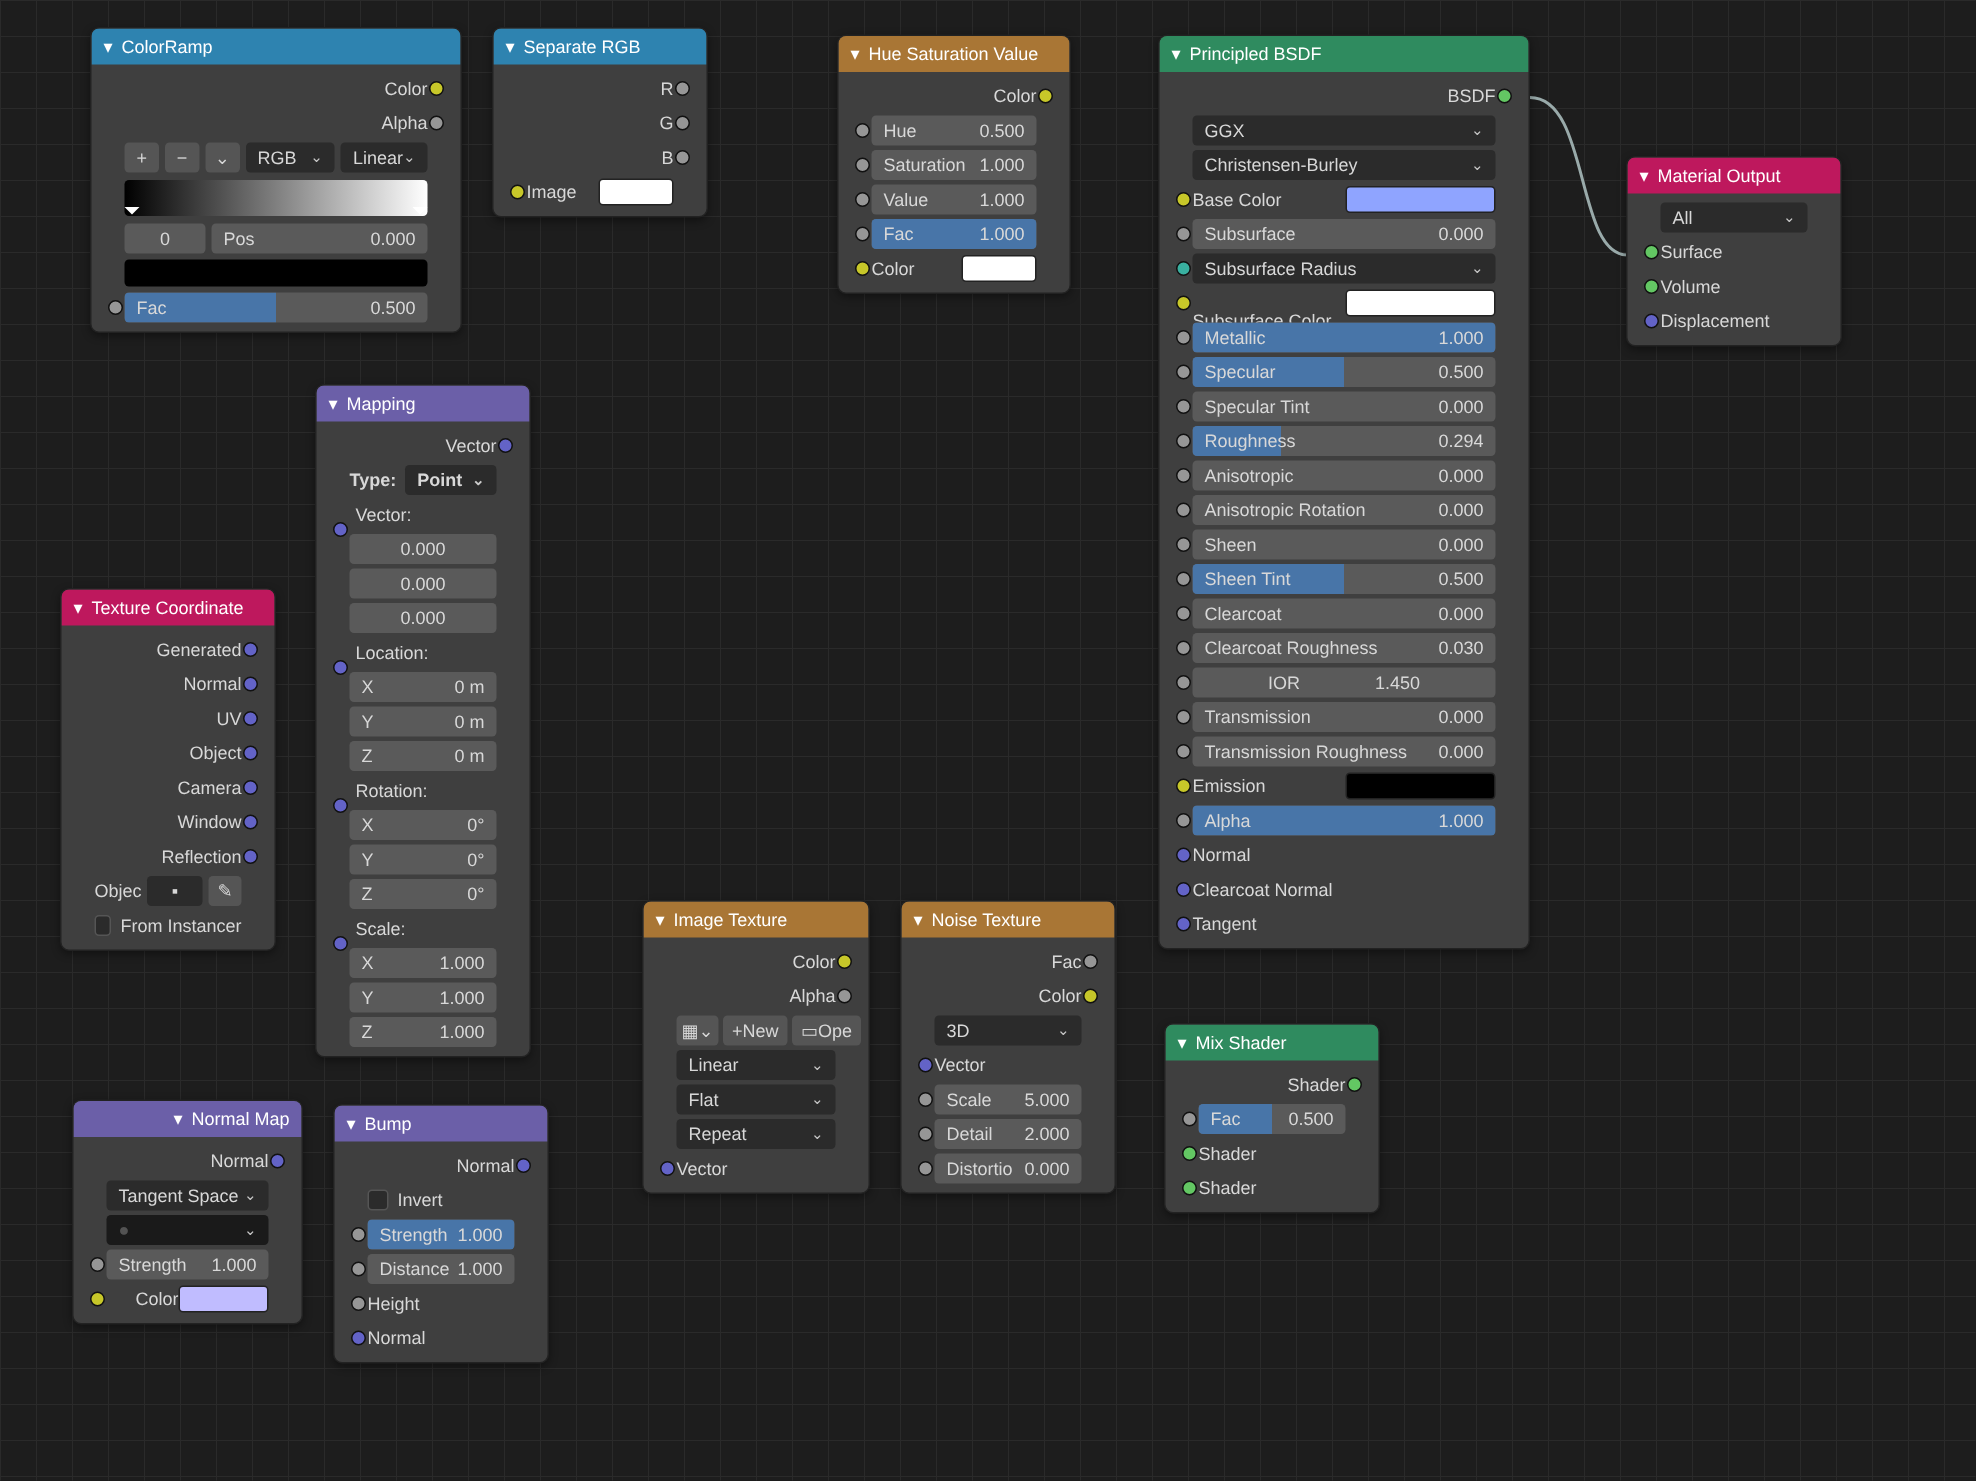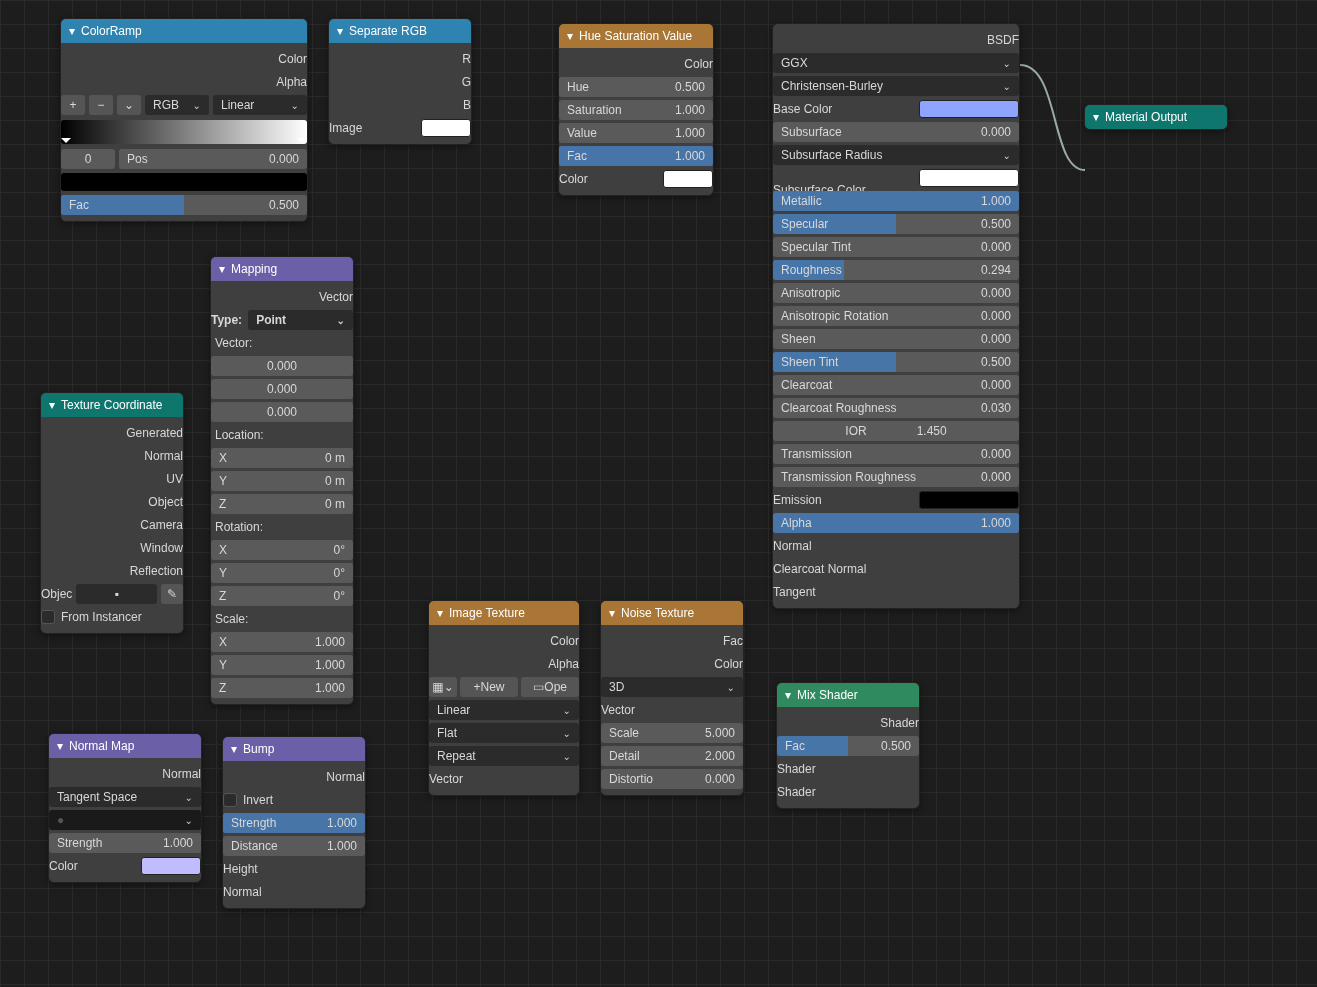--- a/index.html
+++ b/index.html
@@ -8,25 +8,25 @@
   background: #1d1d1d;
   background-image: linear-gradient(#2a2a2a 1px, transparent 1px), linear-gradient(90deg, #2a2a2a 1px, transparent 1px);
   background-size: 24px 24px;
   position: relative;
   color: #d8d8d8;
 }
 .node { position: absolute; background: #3f3f3f; border-radius: 6px; overflow: hidden; box-shadow: 0 2px 6px rgba(0,0,0,0.4); border: 1px solid #222; }
 .hdr { padding: 5px 8px; font-weight: 400; color: #fff; }
 .hdr-blue { background: #2e83b0; }
 .hdr-orange { background: #a97635; }
-.hdr-red { background: #0f766e; }
+.hdr-red { background: #be185d; }
 .hdr-green { background: #2f8b5f; }
 .hdr-purple { background: #6b5fa8; }
 .tri { display: inline-block; margin-right: 6px; }
-.body { padding: 4px 0; }
+.body { padding: 4px 22px; }
 .row { display: flex; align-items: center; height: 22px; margin: 1px 0; position: relative; }
 .row.right { justify-content: flex-end; }
 .row span { white-space: nowrap; }
 .sock { width: 10px; height: 10px; border-radius: 50%; position: absolute; top: 50%; transform: translateY(-50%); border: 1px solid #111; }
 .sock.l { left: -11px; }
 .sock.r { right: -11px; }
 .s-yellow { background: #c7c729; }
 .s-grey { background: #969696; }
 .s-purple { background: #6363c7; }
 .s-green { background: #63c763; }
@@ -159,20 +159,21 @@
       </div>
     <div class="row">
         <span style="flex:1;">Color</span>
         <div class="swatch" style="background:#fff;"></div>
         <div class="sock l s-yellow"></div>
       </div>
   </div>
 </div>
 
 <div class="node" style="left:772px; top:23px; width:248px;">
+  <div class="hdr hdr-green"><span class="tri">▾</span><span>Principled BSDF</span></div>
   <div class="body">
     <div class="row right">
         <span>BSDF</span>
         <div class="sock r s-green"></div>
       </div>
     <div class="row">
         <div class="select">
           <span>GGX</span>
         </div>
       </div>
@@ -322,20 +323,39 @@
       </div>
     <div class="row">
         <span>Tangent</span>
         <div class="sock l s-purple"></div>
       </div>
   </div>
 </div>
 
 <div class="node" style="left:1084px; top:104px; width:144px;">
   <div class="hdr hdr-red"><span class="tri">▾</span><span>Material Output</span></div>
+  <div class="body">
+    <div class="row">
+        <div class="select">
+          <span>All</span>
+        </div>
+      </div>
+    <div class="row">
+        <span>Surface</span>
+        <div class="sock l s-green"></div>
+      </div>
+    <div class="row">
+        <span>Volume</span>
+        <div class="sock l s-green"></div>
+      </div>
+    <div class="row">
+        <span>Displacement</span>
+        <div class="sock l s-purple"></div>
+      </div>
+  </div>
 </div>
 
 <div class="node" style="left:210px; top:256px; width:144px;">
   <div class="hdr hdr-purple"><span class="tri">▾</span><span>Mapping</span></div>
   <div class="body">
     <div class="row right">
         <span>Vector</span>
         <div class="sock r s-purple"></div>
       </div>
     <div class="row" style="gap:6px;font-weight:bold;">
@@ -472,21 +492,21 @@
           <span>✎</span>
         </div>
       </div>
     <div class="row">
         <div class="chk"></div>
         <span>From Instancer</span>
       </div>
   </div>
 </div>
 
-<div class="node" style="left:48px; top:733px; width:154px;">
+<div class="node" style="left:48px; top:733px; width:154px;text-align:right;">
   <div class="hdr hdr-purple"><span class="tri">▾</span><span>Normal Map</span></div>
   <div class="body">
     <div class="row right">
         <span>Normal</span>
         <div class="sock r s-purple"></div>
       </div>
     <div class="row">
         <div class="select">
           <span>Tangent Space</span>
         </div>

